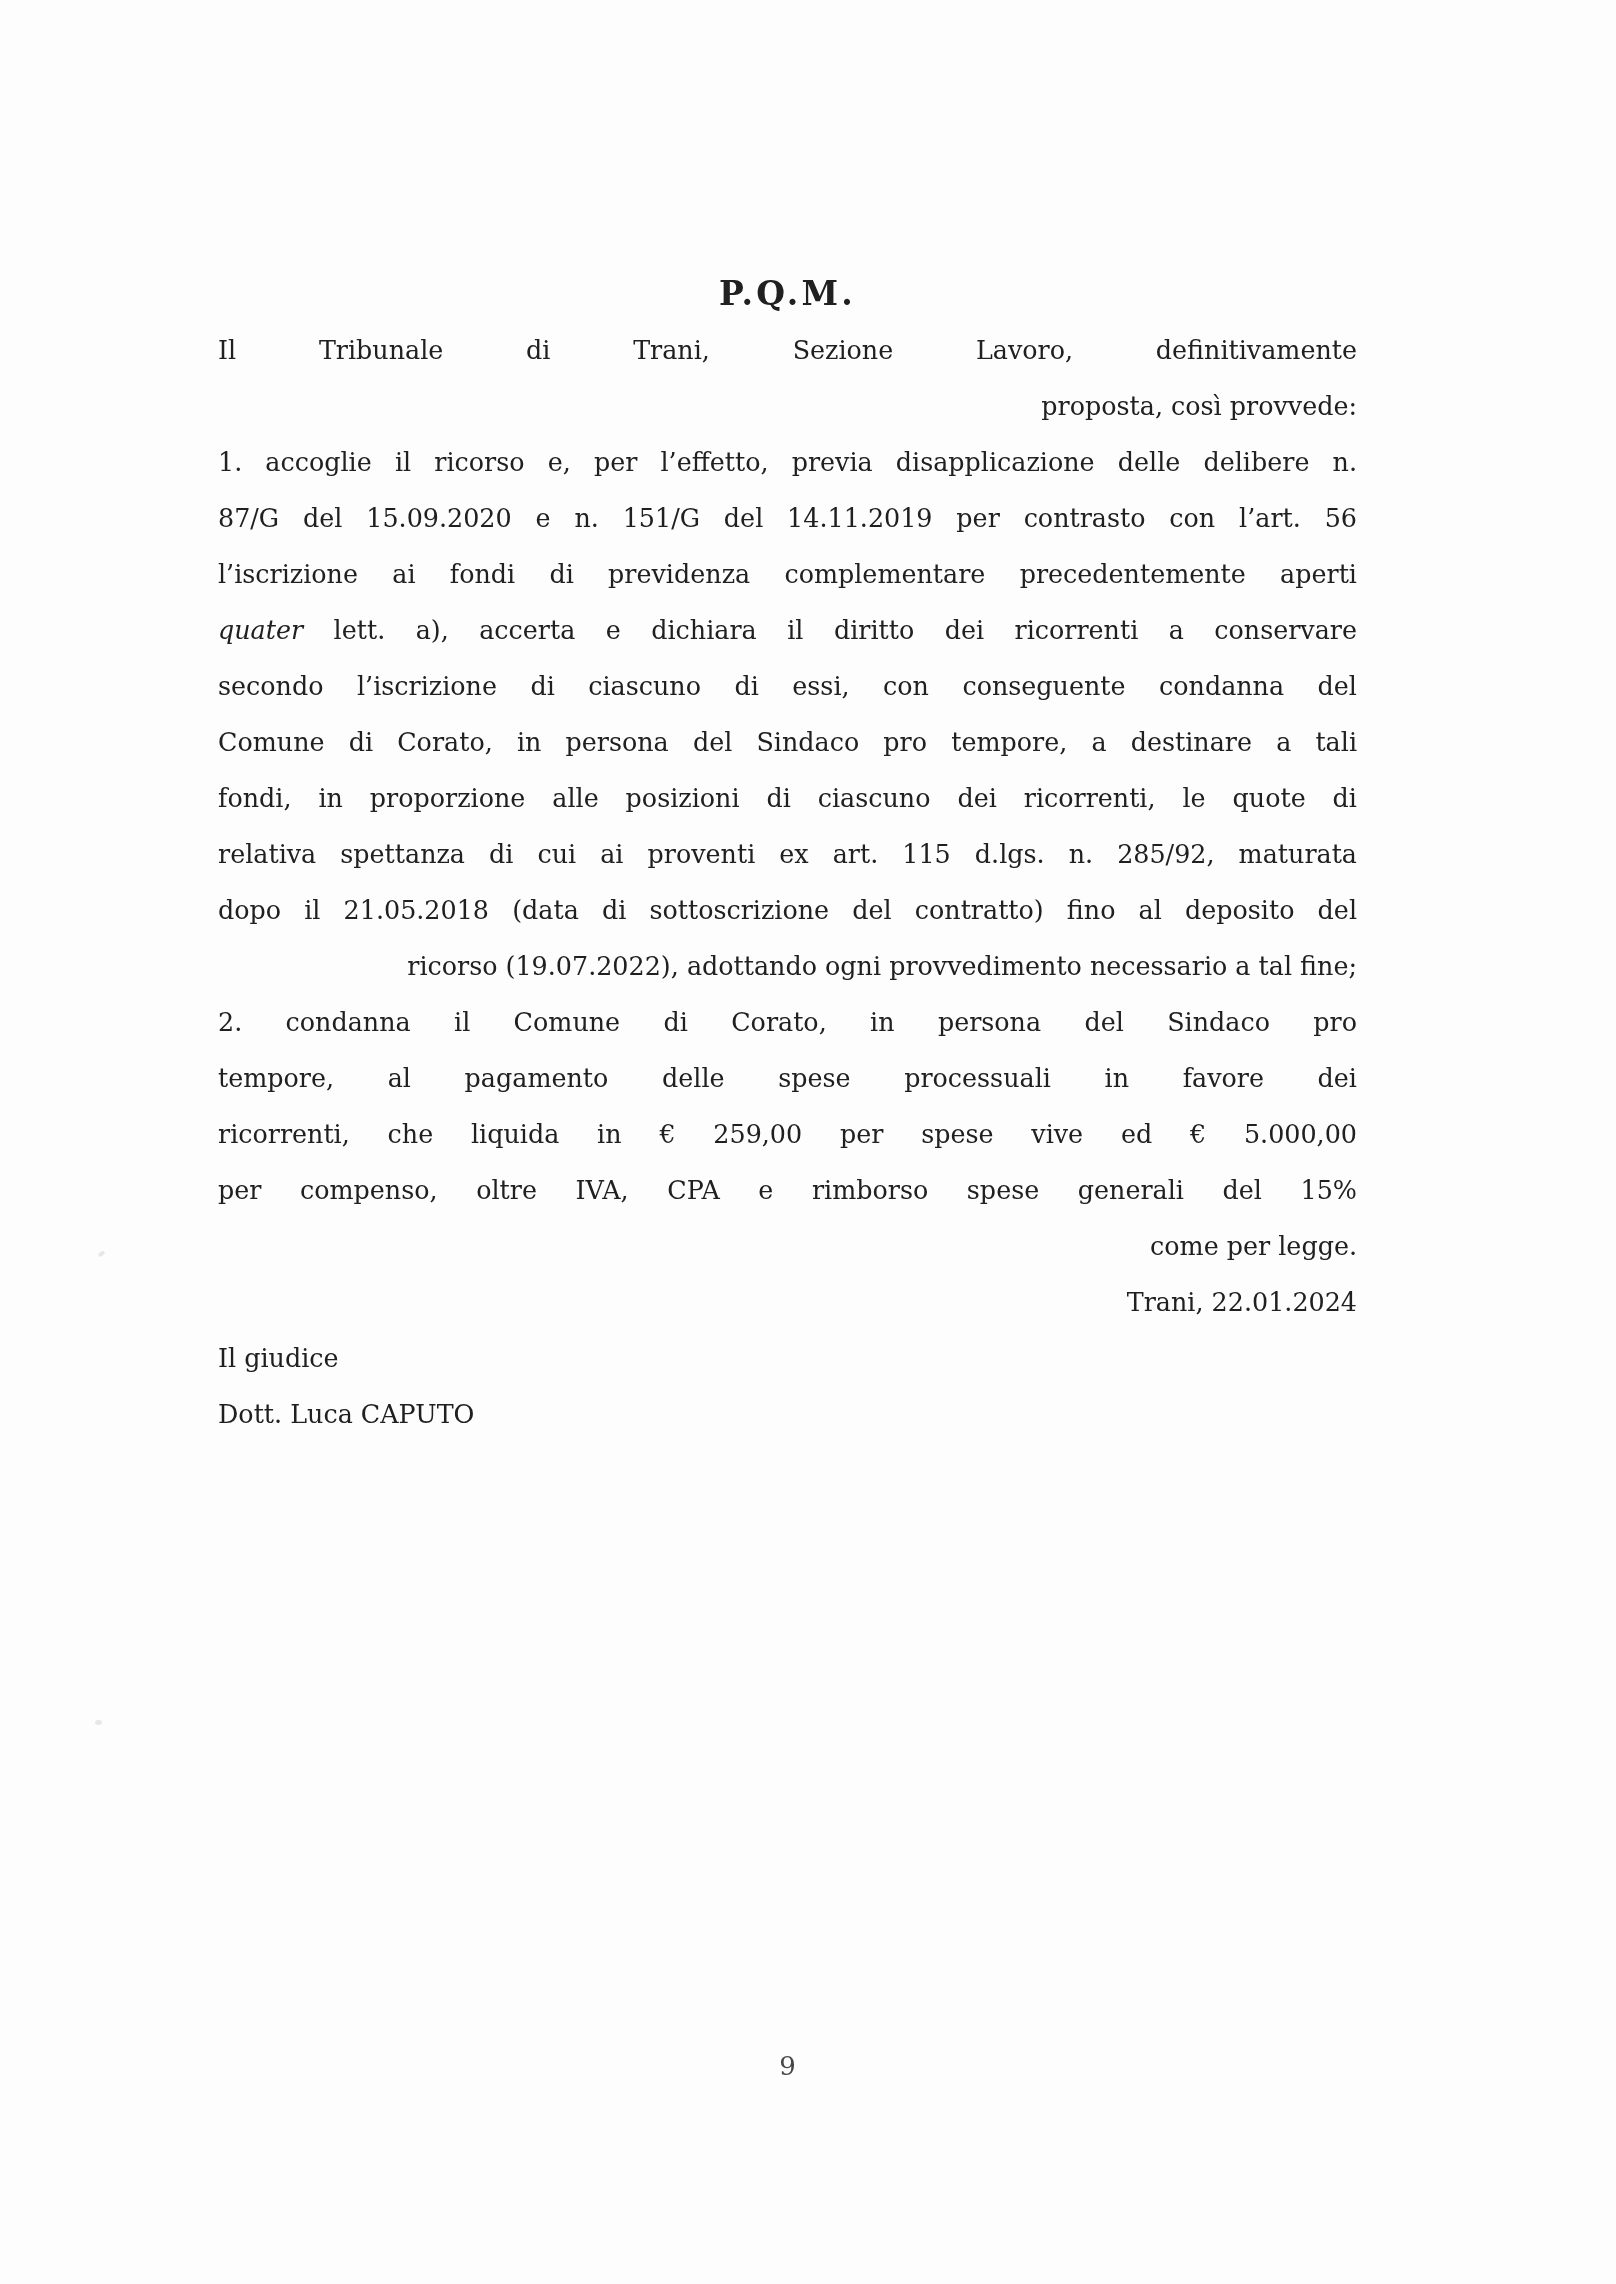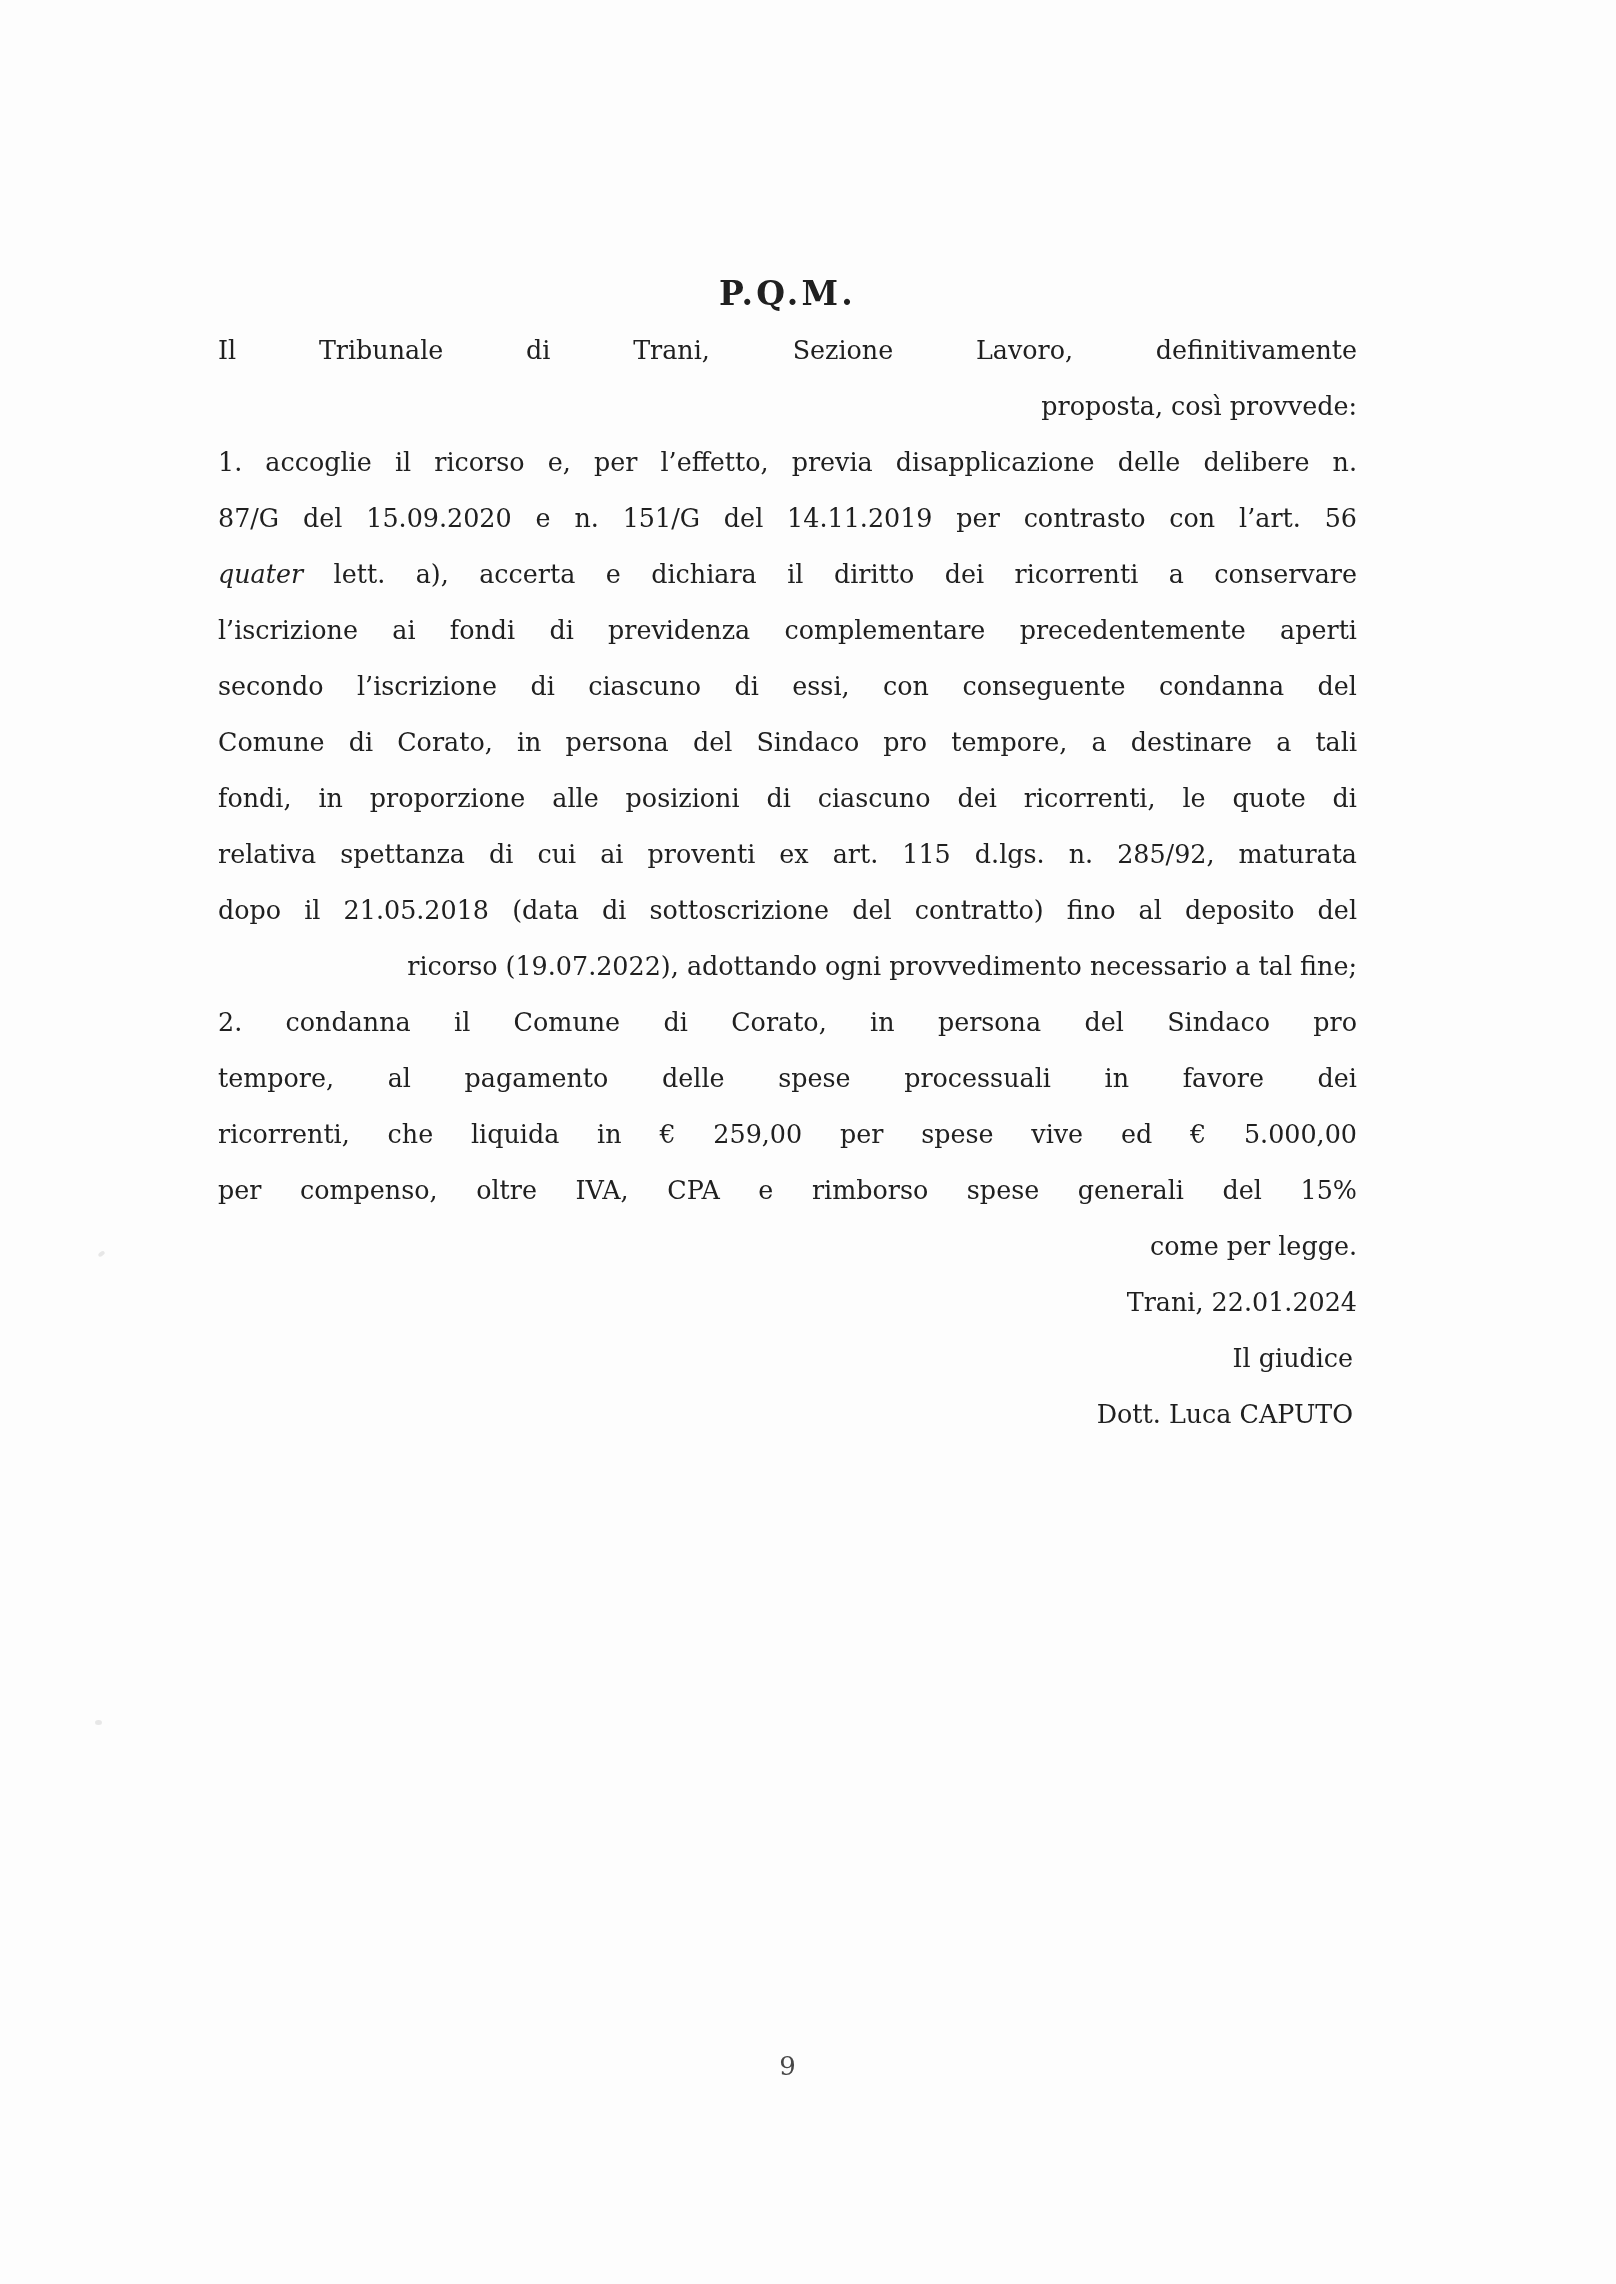--- a/index.html
+++ b/index.html
@@ -21,21 +21,21 @@
     left: 218px;
     top: 266px;
     width: 1139px;
     font-size: 25.4px;
     line-height: 56px;
     color: #202020;
   }
   .line { white-space: normal; }
   .j { text-align: justify; text-align-last: justify; }
   .l { text-align: right; }
-  .r { text-align: right; padding-right: 3.9px; }
+  .r { text-align: left; padding-right: 3.9px; }
   .c { text-align: center; }
   .heading {
     font-weight: 700;
     font-size: 33px;
     letter-spacing: 3.3px;
     text-align: center;
   }
   .it { font-style: italic; }
   .pagenum {
     position: absolute;
@@ -61,22 +61,22 @@
 
 <div class="page" style="background: rgb(253, 253, 253);">
 
   <div class="textblock" style="color: rgb(32, 32, 32);">
     <div class="line c heading">P.Q.M.</div>
     <div>
         <div class="line j"><span>Il Tribunale di Trani, Sezione Lavoro, definitivamente</span></div>
         <div class="line l"><span>proposta, così provvede:</span></div>
         <div class="line j"><span>1. accoglie il ricorso e, per l’effetto, previa disapplicazione delle delibere n.</span></div>
         <div class="line j"><span>87/G del 15.09.2020 e n. 151/G del 14.11.2019 per contrasto con l’art. 56</span></div>
+        <div class="line j"><span>l’iscrizione ai fondi di previdenza complementare precedentemente aperti</span></div>
         <div class="line j"><span class="it">quater</span><span> lett. a), accerta e dichiara il diritto dei ricorrenti a conservare</span></div>
-        <div class="line j"><span>l’iscrizione ai fondi di previdenza complementare precedentemente aperti</span></div>
         <div class="line j"><span>secondo l’iscrizione di ciascuno di essi, con conseguente condanna del</span></div>
         <div class="line j"><span>Comune di Corato, in persona del Sindaco pro tempore, a destinare a tali</span></div>
         <div class="line j"><span>fondi, in proporzione alle posizioni di ciascuno dei ricorrenti, le quote di</span></div>
         <div class="line j"><span>relativa spettanza di cui ai proventi ex art. 115 d.lgs. n. 285/92, maturata</span></div>
         <div class="line j"><span>dopo il 21.05.2018 (data di sottoscrizione del contratto) fino al deposito del</span></div>
         <div class="line l"><span>ricorso (19.07.2022), adottando ogni provvedimento necessario a tal fine;</span></div>
         <div class="line j"><span>2. condanna il Comune di Corato, in persona del Sindaco pro</span></div>
         <div class="line j"><span>tempore, al pagamento delle spese processuali in favore dei</span></div>
         <div class="line j"><span>ricorrenti, che liquida in € 259,00 per spese vive ed € 5.000,00</span></div>
         <div class="line j"><span>per compenso, oltre IVA, CPA e rimborso spese generali del 15%</span></div>

